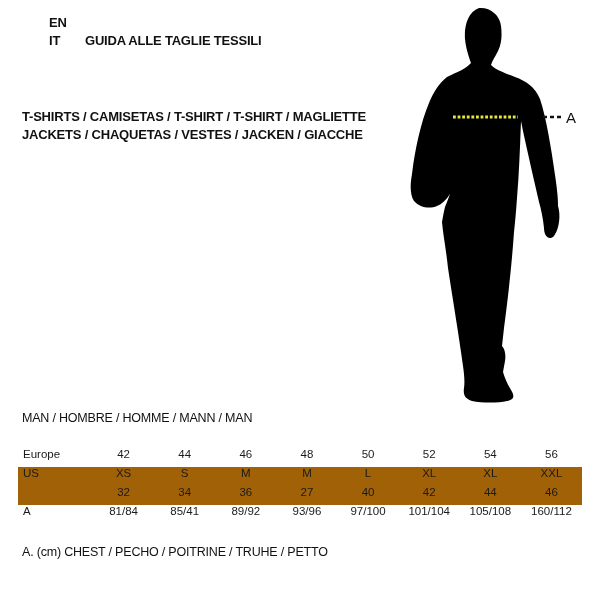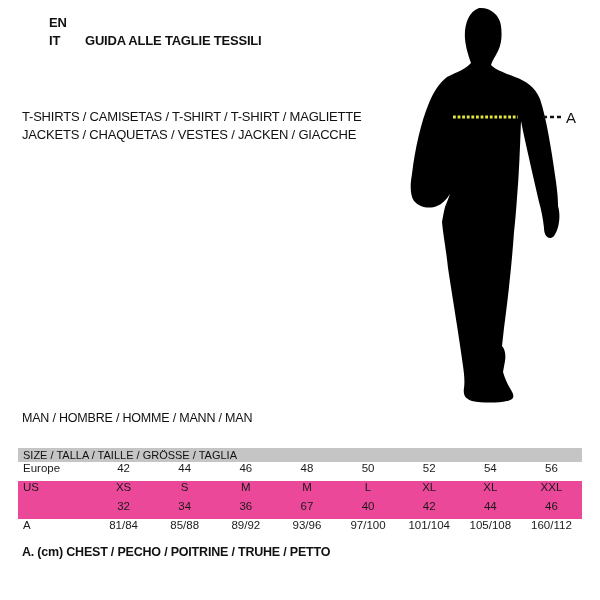--- a/index.html
+++ b/index.html
@@ -10,41 +10,41 @@
   }
   .abs{position:absolute;}
 
   
   .langs{left:22px;top:13px;}
   .lang-row{display:flex;height:18px;align-items:center;
     font-weight:700;font-size:13px;letter-spacing:-0.2px;margin-left:27px;}
   .lang-row .code{width:36px;flex:0 0 36px;}
 
   
-  .category{left:22px;top:108px;font-weight:400;font-size:13px;
+  .category{left:22px;top:108px;font-weight:700;font-size:13px;
     line-height:18px;letter-spacing:-0.2px;}
 
   
   .figure{left:405px;top:5px;width:175px;height:400px;}
   .figure svg{display:block;width:175px;height:400px;}
 
   
   .section-title{left:22px;top:411px;font-weight:400;font-size:12.5px;letter-spacing:-0.2px;}
 
   
   .size-table{left:18px;top:448px;width:564px;font-size:11.5px;color:#1a1a1a;}
   .t-header{background:#c5c5c5;height:14px;line-height:14px;padding-left:5px;
     font-size:11px;color:#111;}
   .t-row{display:flex;height:19px;align-items:flex-start;}
-  .t-row.shaded{background:#ec4899;}
+  .t-row.shaded{background:#a16207;}
   .t-label{width:70px;flex:0 0 70px;padding-left:5px;}
   .t-cell{flex:1;text-align:center;}
 
   
-  .footnote{left:22px;top:545px;font-weight:700;font-size:12.5px;letter-spacing:-0.2px;}
+  .footnote{left:22px;top:545px;font-weight:400;font-size:12.5px;letter-spacing:-0.2px;}
 </style>
 </head>
 <body>
 
 <div class="abs langs">
   <div class="lang-row">
     <span class="code">EN</span>
   </div>
   <div class="lang-row">
     <span class="code">IT</span>
@@ -97,21 +97,20 @@
          C 59 21 63 7 74 3 Z"></path>
     <line x1="48" y1="112" x2="113" y2="112" stroke="#e4e83c" stroke-width="3" stroke-dasharray="2.8 1.8"></line>
     <line x1="138" y1="112" x2="157" y2="112" stroke="#111" stroke-width="2.4" stroke-dasharray="4 3"></line>
     <text x="161" y="118" font-size="15" fill="#111">A</text>
   </svg>
 </div>
 
 <div class="abs section-title">MAN / HOMBRE / HOMME / MANN / MAN</div>
 
 <div class="abs size-table">
-  <div class="t-header">SIZE / TALLA / TAILLE / GRÖSSE / TAGLIA</div>
 
   <div class="t-row">
     <div class="t-label">Europe</div>
     <div class="t-cell">42</div>
     <div class="t-cell">44</div>
     <div class="t-cell">46</div>
     <div class="t-cell">48</div>
     <div class="t-cell">50</div>
     <div class="t-cell">52</div>
     <div class="t-cell">54</div>
@@ -128,31 +127,31 @@
     <div class="t-cell">XL</div>
     <div class="t-cell">XL</div>
     <div class="t-cell">XXL</div>
   </div>
 
   <div class="t-row shaded">
     <div class="t-label"></div>
     <div class="t-cell">32</div>
     <div class="t-cell">34</div>
     <div class="t-cell">36</div>
-    <div class="t-cell">67</div>
+    <div class="t-cell">27</div>
     <div class="t-cell">40</div>
     <div class="t-cell">42</div>
     <div class="t-cell">44</div>
     <div class="t-cell">46</div>
   </div>
 
   <div class="t-row">
     <div class="t-label">A</div>
     <div class="t-cell">81/84</div>
-    <div class="t-cell">85/88</div>
+    <div class="t-cell">85/41</div>
     <div class="t-cell">89/92</div>
     <div class="t-cell">93/96</div>
     <div class="t-cell">97/100</div>
     <div class="t-cell">101/104</div>
     <div class="t-cell">105/108</div>
     <div class="t-cell">160/112</div>
   </div>
 </div>
 
 <div class="abs footnote">A. (cm) CHEST / PECHO / POITRINE / TRUHE / PETTO</div>

